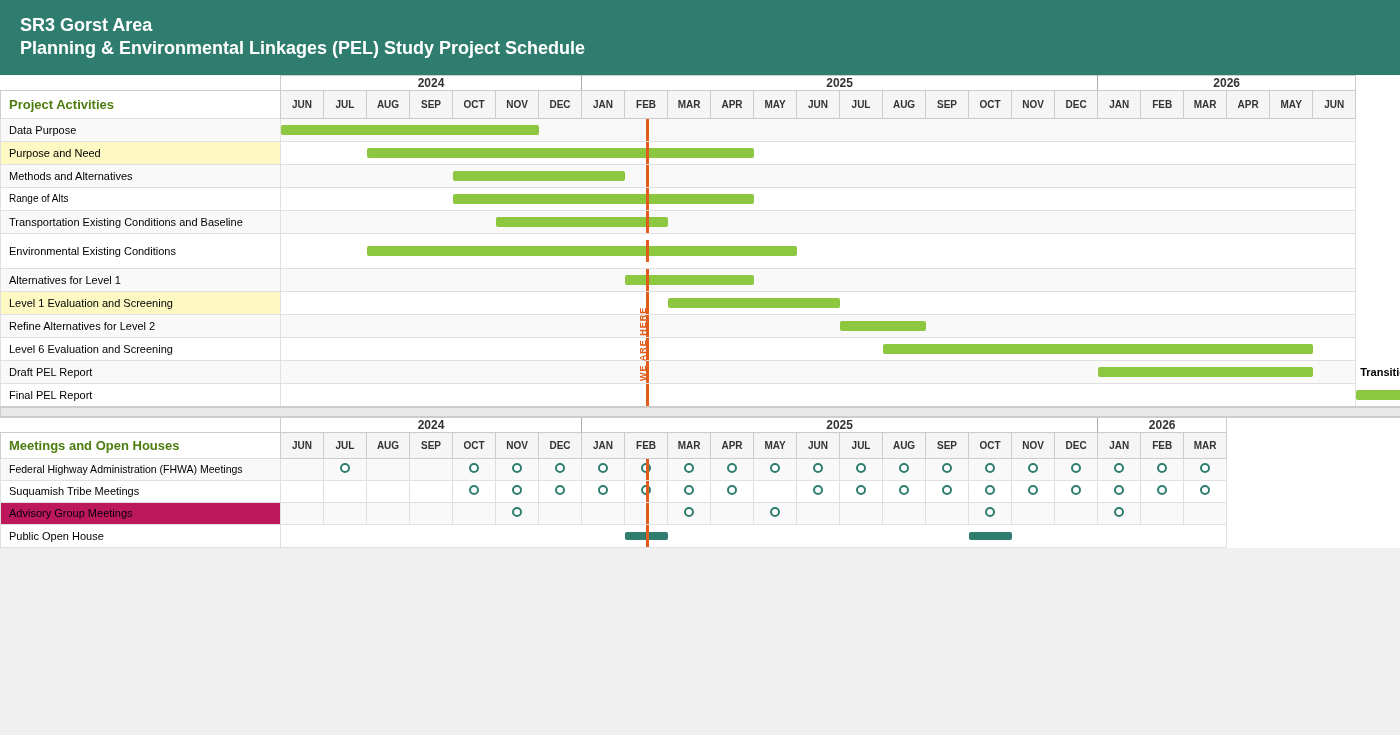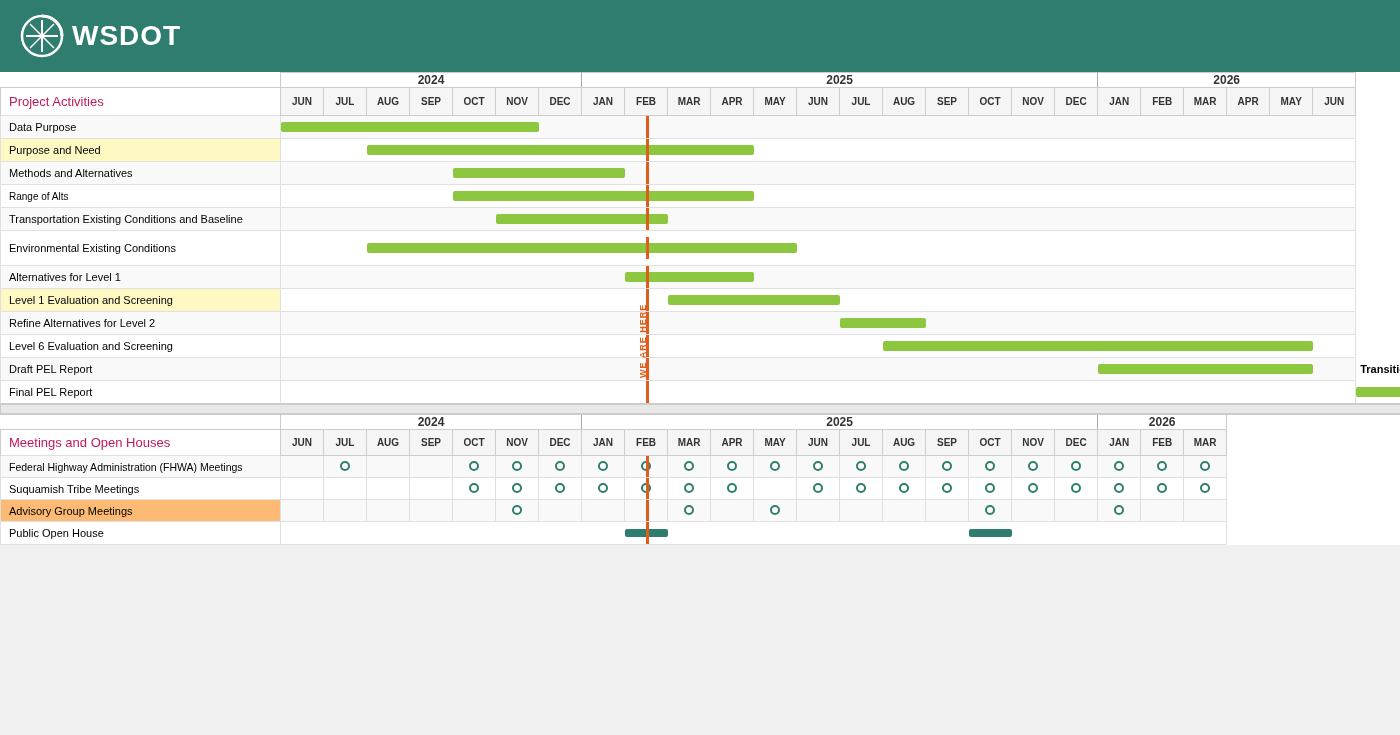--- a/index.html
+++ b/index.html
@@ -51,23 +51,23 @@
       width: 280px;
       min-width: 280px;
       padding: 4px 8px;
       font-size: 11px;
       background: white;
       vertical-align: middle;
     }
 
     .label-col.section-header {
       background: white;
-      font-weight: 400;
+      font-weight: 700;
       font-size: 13px;
-      color: #be185d;
+      color: #4d7c0f;
       padding: 6px 8px;
       border-bottom: none;
     }
 
     
     .year-header {
       background: white;
       text-align: center;
       font-weight: 700;
       font-size: 12px;
@@ -151,28 +151,23 @@
       background: white;
     }
 
   </style>
 </head>
 <body>
 
 <div class="page">
 
   <div class="header">
-    <div class="wsdot-logo">
-      <svg class="wsdot-icon" viewBox="0 0 44 44">
-        <circle cx="22" cy="22" r="20" fill="none" stroke="white" stroke-width="2.5"></circle>
-        <path d="M22 6 L22 38 M6 22 L38 22" stroke="white" stroke-width="2"></path>
-        <path d="M10 10 L34 34 M34 10 L10 34" stroke="white" stroke-width="1.5"></path>
-        <path d="M22 2 A20 20 0 0 1 42 22" stroke="white" stroke-width="3" fill="none"></path>
-      </svg>
-      <span class="wsdot-text">WSDOT</span>
+    <div class="header-title">
+      <h1>SR3 Gorst Area</h1>
+      <h2>Planning &amp; Environmental Linkages (PEL) Study Project Schedule</h2>
     </div>
   </div>
 
   <div style="overflow-x: auto; padding: 0;">
     <table class="gantt-table" style="table-layout: fixed; width: 1380px;">
       <colgroup>
         <col style="width:280px">
 
         <col style="width:43px">
           <col style="width:43px">
@@ -501,21 +496,21 @@
         <td style="text-align:center; vertical-align:middle; background:white; border-color:#e0e0e0; padding:4px 0;"><span class="dot"></span></td>
         <td style="text-align:center; vertical-align:middle; background:white; border-color:#e0e0e0; padding:4px 0;"><span class="dot"></span></td>
         <td style="text-align:center; vertical-align:middle; background:white; border-color:#e0e0e0; padding:4px 0;"><span class="dot"></span></td>
         <td style="text-align:center; vertical-align:middle; background:white; border-color:#e0e0e0; padding:4px 0;"><span class="dot"></span></td>
         <td style="text-align:center; vertical-align:middle; background:white; border-color:#e0e0e0; padding:4px 0;"><span class="dot"></span></td>
         <td colspan="3" style="border:none; background:white;"></td>
         <td style="border:none; background:white;"></td>
       </tr>
 
       <tr class="gantt-row">
-        <td class="label-col" style="font-size:11px; padding: 2px 8px; background:#fdba74;">Advisory Group Meetings</td>
+        <td class="label-col" style="font-size:11px; padding: 2px 8px; background:#be185d;">Advisory Group Meetings</td>
         <td style="background:#f9f9f9; border-color:#e0e0e0;"></td>
         <td style="background:#f9f9f9; border-color:#e0e0e0;"></td>
         <td style="background:#f9f9f9; border-color:#e0e0e0;"></td>
         <td style="background:#f9f9f9; border-color:#e0e0e0;"></td>
         <td style="background:#f9f9f9; border-color:#e0e0e0;"></td>
         <td style="text-align:center; vertical-align:middle; background:#f9f9f9; border-color:#e0e0e0; padding:4px 0;"><span class="dot"></span></td>
         <td style="background:#f9f9f9; border-color:#e0e0e0;"></td>
         <td style="background:#f9f9f9; border-color:#e0e0e0;"></td>
         <td style="background:#f9f9f9; border-color:#e0e0e0; position:relative;">
           <div class="today-line" style="left:50%; top:0; bottom:0;"></div>

